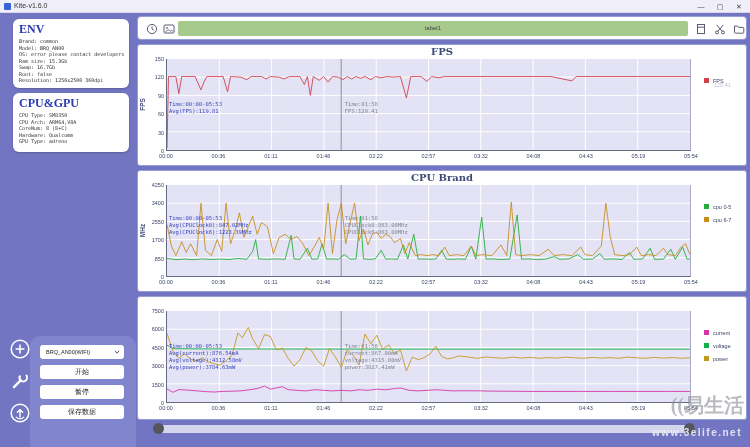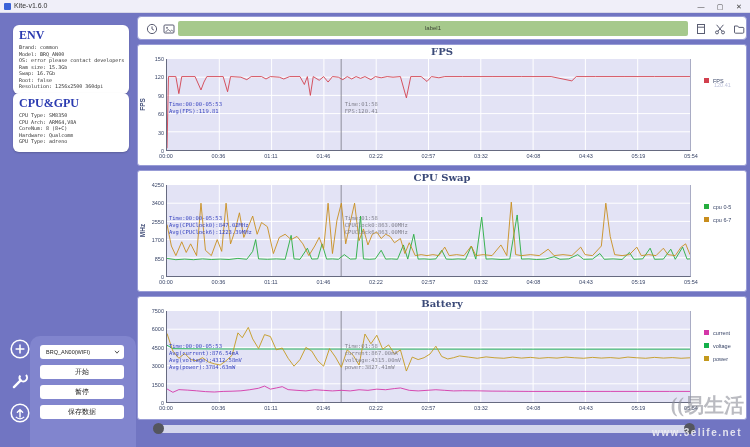--- a/index.html
+++ b/index.html
@@ -8,21 +8,21 @@
 
   
   .titlebar { position:absolute; left:0; top:0; width:750px; height:13px; background:#f0eff9; border-bottom:1px solid #d8d8e8; }
   .app-ico { position:absolute; left:4px; top:3px; width:7px; height:7px; background:#3a62d8; border-radius:1px; }
   .app-title { position:absolute; left:14px; top:2px; font-size:7px; color:#333; }
   .winbtn { position:absolute; top:0; width:18px; height:13px; font-size:7px; color:#444; text-align:center; line-height:13px; }
   .winbtn.min { right:40px; } .winbtn.max { right:21px; } .winbtn.close { right:2px; }
 
   
   .side-card { position:absolute; left:13px; width:116px; background:#fff; border-radius:6px; box-shadow:0 1px 2px rgba(0,0,0,.2); padding:3px 6px; }
-  #env-card { top:25px; height:69px; }
+  #env-card { top:19px; height:69px; }
   #cpugpu-card { top:93px; height:59px; }
   .side-title { font-family:"Liberation Serif", serif; font-weight:bold; font-size:12px; color:#2a3ab0; margin-bottom:1px; }
   .side-lines div { font-size:5px; line-height:6.5px; color:#333; white-space:nowrap; font-family:"DejaVu Sans Mono", monospace; }
 
   
   .round-btn { position:absolute; left:9px; width:22px; height:22px; }
   #btn-add { top:338px; } #btn-tools { top:370px; } #btn-upload { top:402px; }
 
   
   .ctrl-panel { position:absolute; left:30px; top:336px; width:106px; height:111px; background:#8185ce; border-radius:10px 10px 0 0; }
@@ -197,21 +197,21 @@
     <div class="tt tt-range" style="left: 31px; top: 56px;">
       <div>Time:00:00-05:53</div>
       <div>Avg(FPS):119.81</div>
     </div>
     <div class="tt tt-cursor" style="left: 206.825px; top: 56px;">
       <div>Time:01:58</div>
       <div>FPS:120.41</div>
     </div>
   </div>
 <div class="chart-card" id="chart1">
-  <div class="c-title">CPU Swap</div>
+  <div class="c-title">CPU Brand</div>
   <div class="c-ylab">MHz</div>
   <div class="c-plot"><svg viewBox="0 0 525 92" preserveAspectRatio="none" width="100%" height="100%">
         <line x1="0" y1="73.6" x2="525" y2="73.6" stroke="#fff" stroke-width="1"></line>
         <line x1="0" y1="55.199999999999996" x2="525" y2="55.199999999999996" stroke="#fff" stroke-width="1"></line>
         <line x1="0" y1="36.800000000000004" x2="525" y2="36.800000000000004" stroke="#fff" stroke-width="1"></line>
         <line x1="0" y1="18.39999999999999" x2="525" y2="18.39999999999999" stroke="#fff" stroke-width="1"></line>
         <line x1="52.5" y1="0" x2="52.5" y2="92" stroke="#fff" stroke-width="1"></line>
         <line x1="105" y1="0" x2="105" y2="92" stroke="#fff" stroke-width="1"></line>
         <line x1="157.5" y1="0" x2="157.5" y2="92" stroke="#fff" stroke-width="1"></line>
         <line x1="210" y1="0" x2="210" y2="92" stroke="#fff" stroke-width="1"></line>
@@ -248,21 +248,20 @@
       <div>Avg(CPUClock0):847.02MHz</div>
       <div>Avg(CPUClock6):1223.39MHz</div>
     </div>
     <div class="tt tt-cursor" style="left: 206.825px; top: 44px;">
       <div>Time:01:58</div>
       <div>CPUClock0:863.00MHz</div>
       <div>CPUClock6:863.00MHz</div>
     </div>
   </div>
 <div class="chart-card" id="chart2">
-  <div class="c-title">Battery</div>
   <div class="c-ylab"></div>
   <div class="c-plot"><svg viewBox="0 0 525 92" preserveAspectRatio="none" width="100%" height="100%">
         <line x1="0" y1="73.6" x2="525" y2="73.6" stroke="#fff" stroke-width="1"></line>
         <line x1="0" y1="55.199999999999996" x2="525" y2="55.199999999999996" stroke="#fff" stroke-width="1"></line>
         <line x1="0" y1="36.800000000000004" x2="525" y2="36.800000000000004" stroke="#fff" stroke-width="1"></line>
         <line x1="0" y1="18.39999999999999" x2="525" y2="18.39999999999999" stroke="#fff" stroke-width="1"></line>
         <line x1="52.5" y1="0" x2="52.5" y2="92" stroke="#fff" stroke-width="1"></line>
         <line x1="105" y1="0" x2="105" y2="92" stroke="#fff" stroke-width="1"></line>
         <line x1="157.5" y1="0" x2="157.5" y2="92" stroke="#fff" stroke-width="1"></line>
         <line x1="210" y1="0" x2="210" y2="92" stroke="#fff" stroke-width="1"></line>

